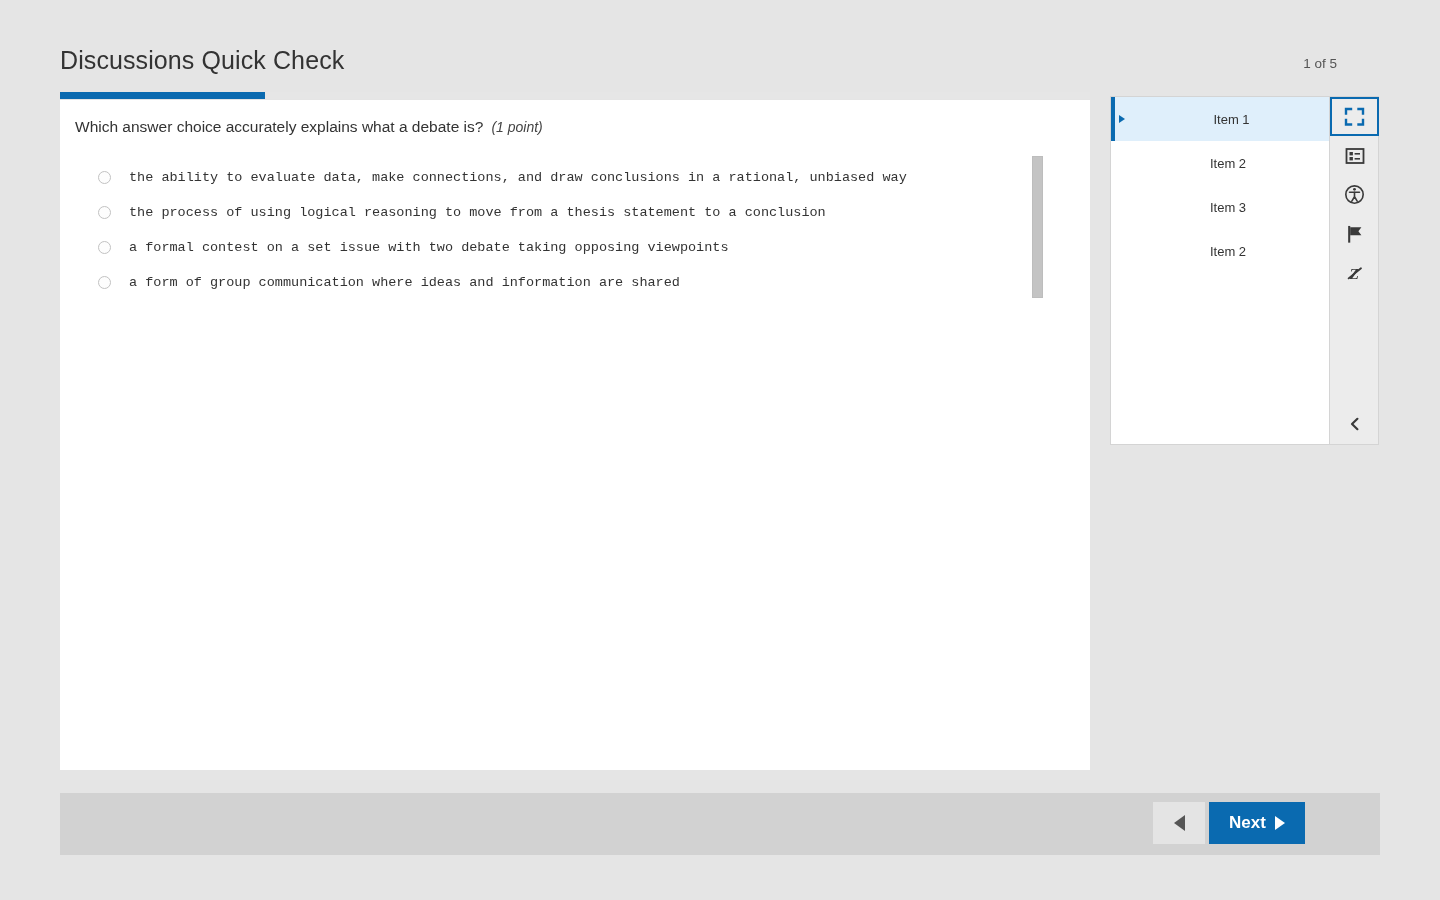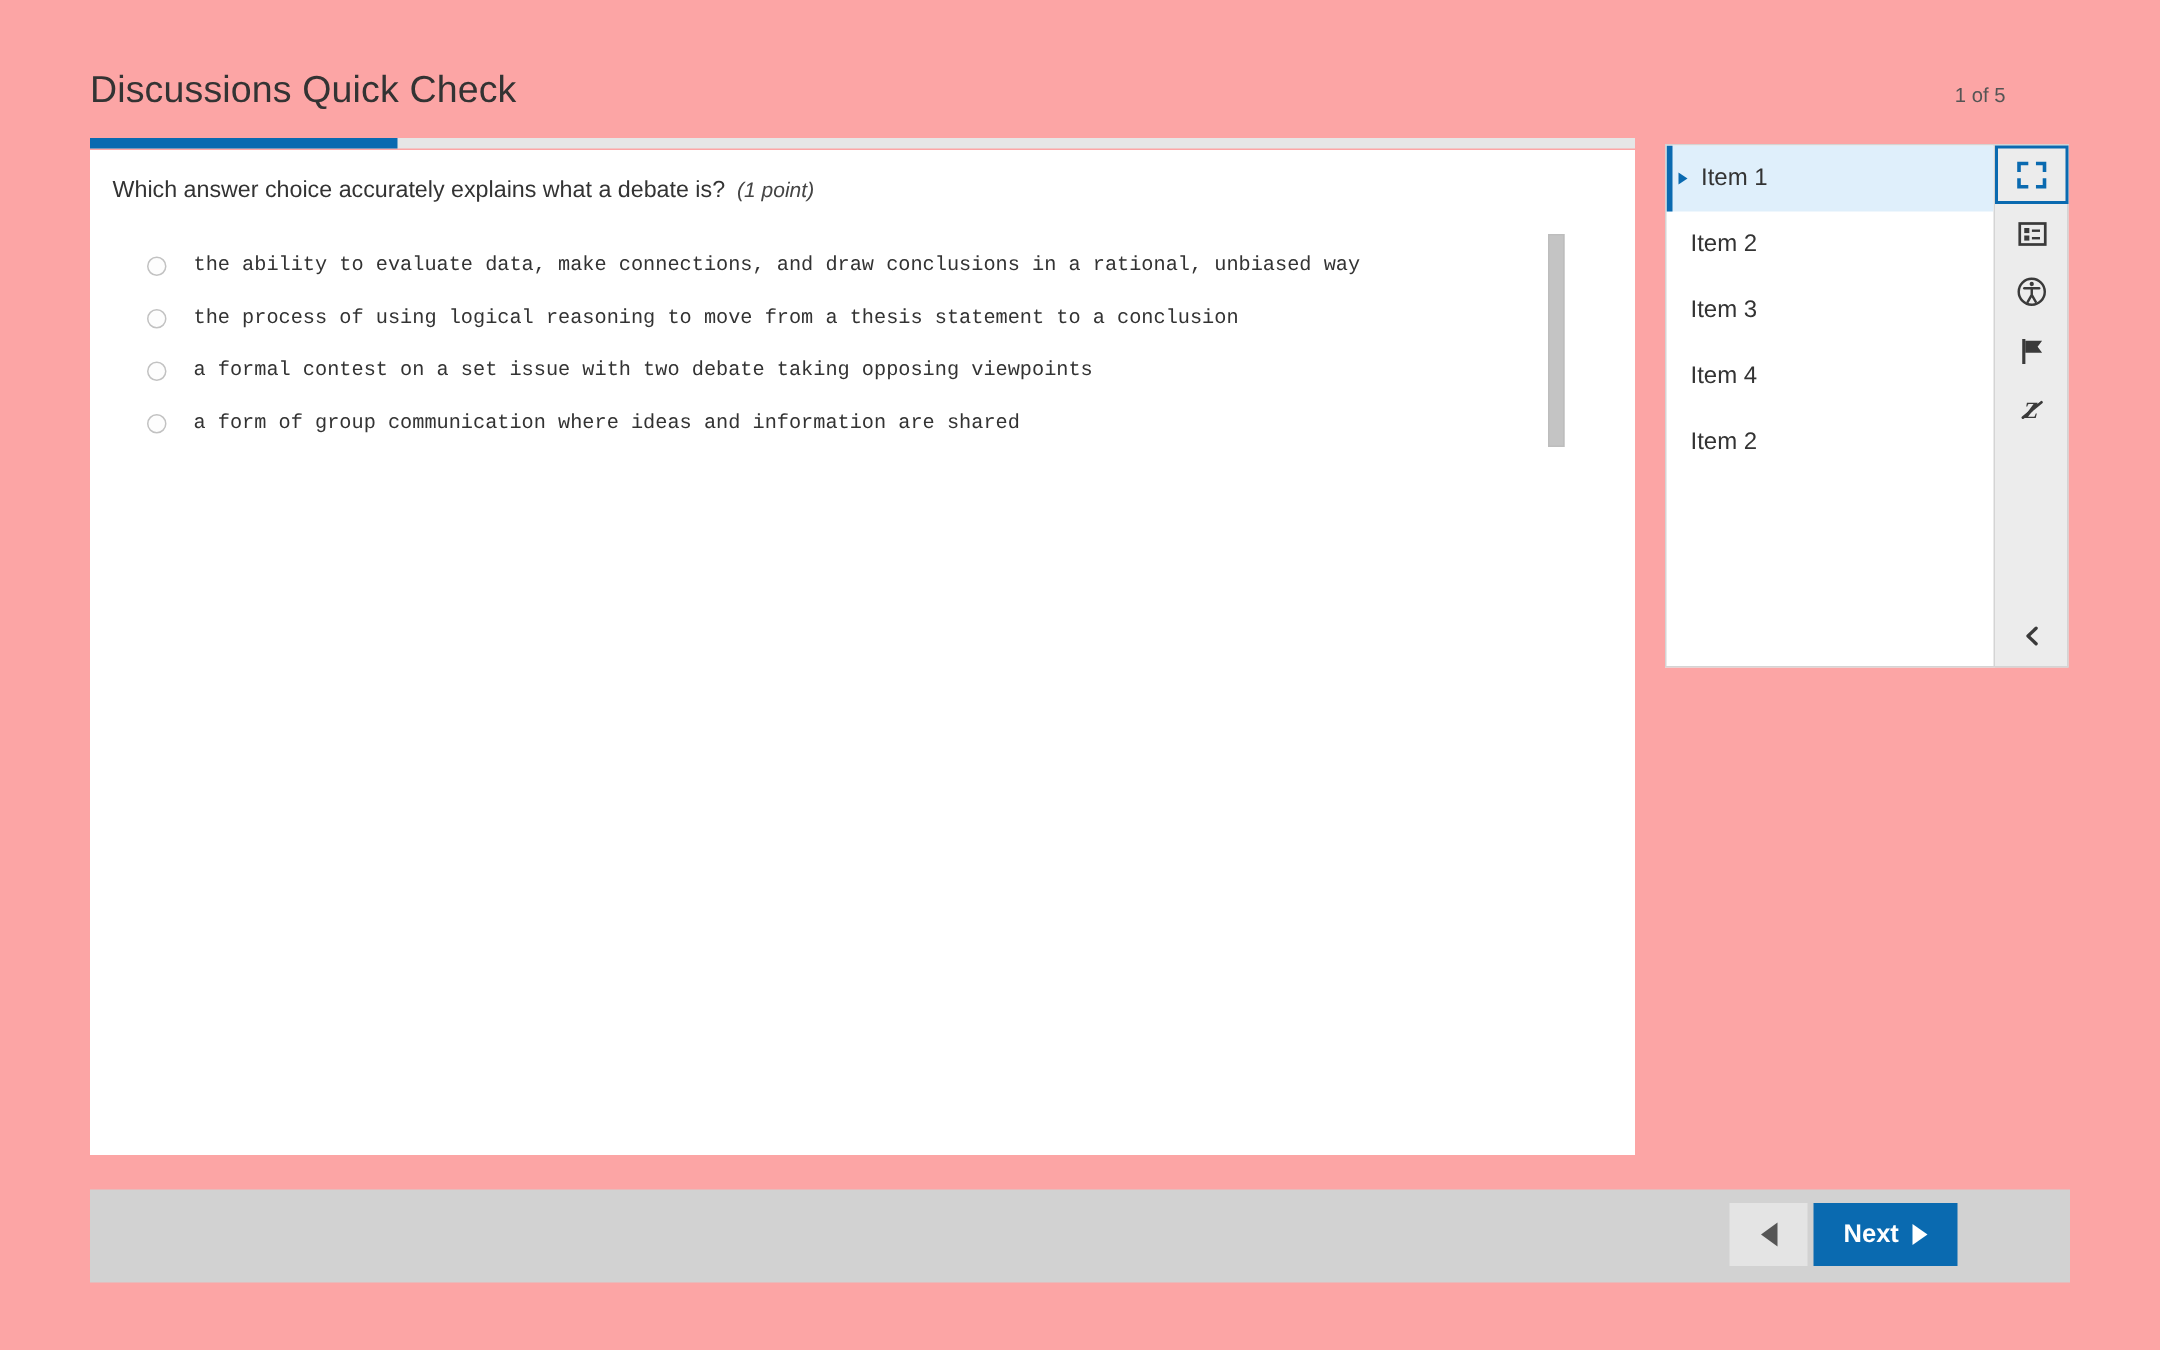--- a/index.html
+++ b/index.html
@@ -10,21 +10,21 @@
     height: 900px;
     background: #ffffff;
     font-family: "Liberation Sans", sans-serif;
     overflow: hidden;
   }
 
   .page {
     position: relative;
     width: 1440px;
     height: 900px;
-    background: #fca5a5;
+    background: #e5e5e5;
   }
 
   
   .assessment-title {
     position: absolute;
     left: 60px;
     top: 46px;
     font-size: 25px;
     font-weight: 400;
     color: #333333;
@@ -148,23 +148,24 @@
     border: 1px solid #d4d4d4;
     overflow: hidden;
   }
 
   .item-row {
     position: relative;
     height: 44px;
     display: flex;
     align-items: center;
     padding-left: 16px;
-    font-size: 16px;
+    font-size: 13px;
     color: #333333;
     cursor: pointer;
+    justify-content: center;
   }
   .item-row.selected {
     background: #dfeffb;
     border-left: 4px solid #0a6ab0;
     padding-left: 12px;
   }
   .item-row.selected .item-label { margin-left: 7px; }
 
   .item-marker {
     position: absolute;
@@ -314,23 +315,20 @@
       <span class="item-marker"></span>
       <span class="item-label">Item 1</span>
     </div>
     <div class="item-row">
       <span class="item-label">Item 2</span>
     </div>
     <div class="item-row">
       <span class="item-label">Item 3</span>
     </div>
     <div class="item-row">
-      <span class="item-label">Item 4</span>
-    </div>
-    <div class="item-row">
       <span class="item-label">Item 2</span>
     </div>
   </div>
 
   <div class="tool-rail">
 
     <div class="tool-btn active">
       <svg width="22" height="22" viewBox="0 0 22 22">
         <path d="M2 7.5 V3 H7" fill="none" stroke="#0a6ab0" stroke-width="2.4" stroke-linecap="square"></path>
         <path d="M14.5 3 H19 V7.5" fill="none" stroke="#0a6ab0" stroke-width="2.4" stroke-linecap="square"></path>

